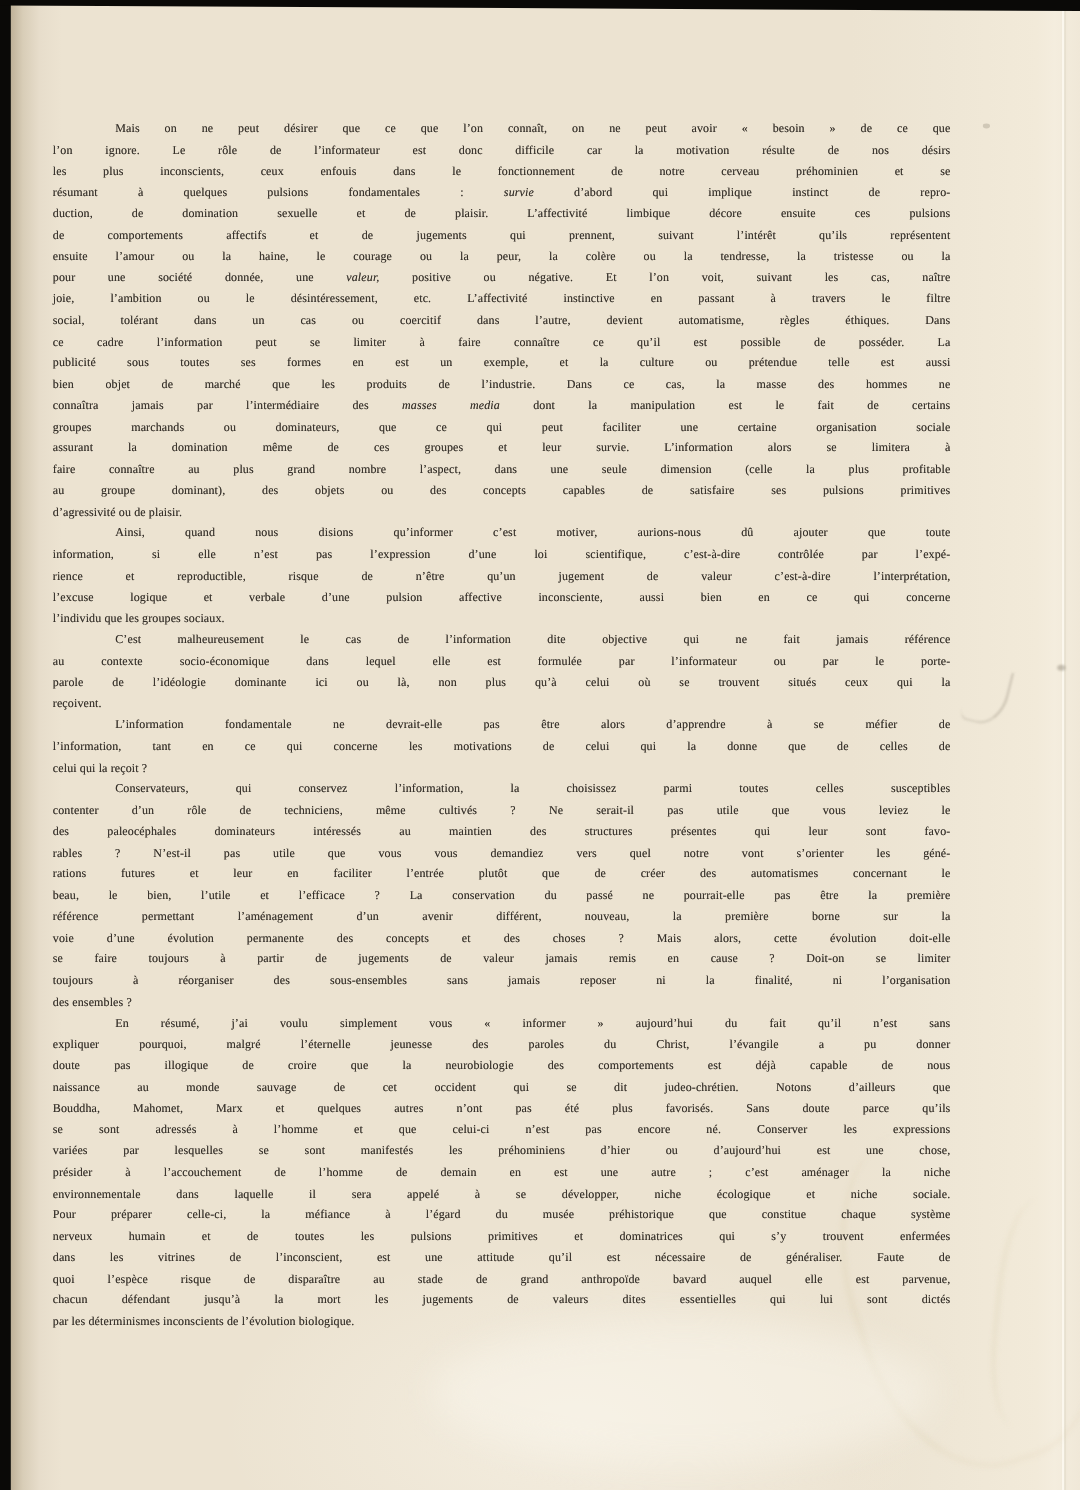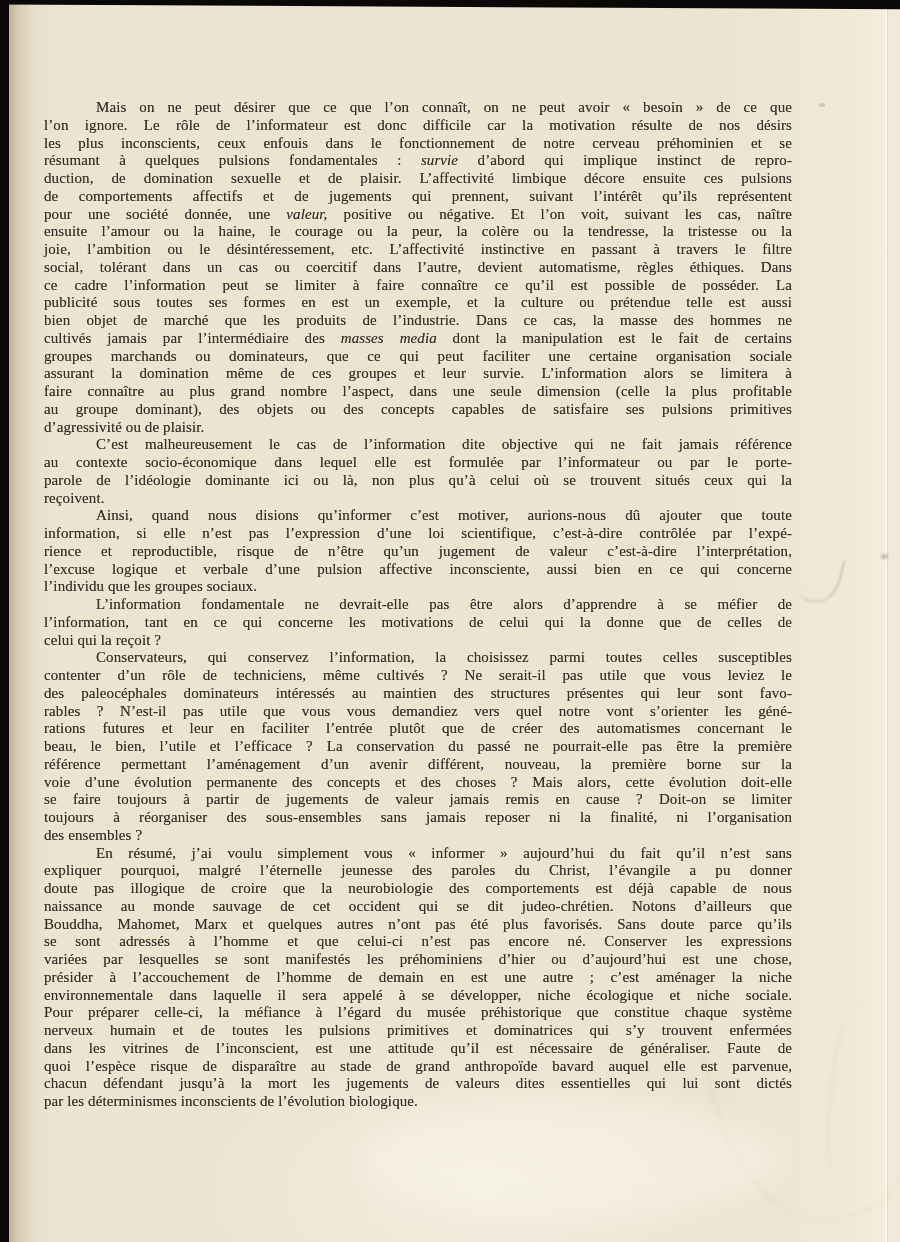--- a/index.html
+++ b/index.html
@@ -46,21 +46,21 @@
   }
   .stain-ghost2{
     left:820px;top:1000px;width:60px;height:190px;border-radius:40%;
     border-left:4px solid rgba(200,185,145,.16);transform:rotate(6deg);filter:blur(2px);
   }
   .stain-light{left:350px;top:1100px;width:420px;height:120px;border-radius:50%;
     background:rgba(250,246,235,.5);filter:blur(14px);}
   
   .text-block{
     position:absolute;left:35px;top:99px;width:748px;z-index:4;
-    font-size:15px;line-height:17.75px;color:#35302a;
+    font-size:10px;line-height:17.75px;color:#35302a;
     text-shadow:0 0 .45px rgba(55,48,38,.55);
     letter-spacing:.1px;
   }
   .para{margin:0;padding:0;}
   .line{text-align:justify;text-align-last:justify;white-space:normal;}
   .line.pfirst{text-indent:52px;}
   .line.plast{text-align-last:left;}
   .line i{font-style:italic;}
 </style>
 </head>
@@ -78,46 +78,46 @@
   <div class="stain stain-light"></div>
 
   <div class="text-block">
       <div class="para">
         <div class="line pfirst"><span>Mais on ne peut désirer que ce que l’on connaît, on ne peut avoir « besoin » de ce que</span></div>
         <div class="line"><span>l’on ignore. Le rôle de l’informateur est donc difficile car la motivation résulte de nos désirs</span></div>
         <div class="line"><span>les plus inconscients, ceux enfouis dans le fonctionnement de notre cerveau préhominien et se</span></div>
         <div class="line"><span>résumant à quelques pulsions fondamentales : </span><i>survie</i><span> d’abord qui implique instinct de repro-</span></div>
         <div class="line"><span>duction, de domination sexuelle et de plaisir. L’affectivité limbique décore ensuite ces pulsions</span></div>
         <div class="line"><span>de comportements affectifs et de jugements qui prennent, suivant l’intérêt qu’ils représentent</span></div>
+        <div class="line"><span>ensuite l’amour ou la haine, le courage ou la peur, la colère ou la tendresse, la tristesse ou la</span></div>
         <div class="line"><span>pour une société donnée, une </span><i>valeur,</i><span> positive ou négative. Et l’on voit, suivant les cas, naître</span></div>
-        <div class="line"><span>ensuite l’amour ou la haine, le courage ou la peur, la colère ou la tendresse, la tristesse ou la</span></div>
         <div class="line"><span>joie, l’ambition ou le désintéressement, etc. L’affectivité instinctive en passant à travers le filtre</span></div>
         <div class="line"><span>social, tolérant dans un cas ou coercitif dans l’autre, devient automatisme, règles éthiques. Dans</span></div>
         <div class="line"><span>ce cadre l’information peut se limiter à faire connaître ce qu’il est possible de posséder. La</span></div>
         <div class="line"><span>publicité sous toutes ses formes en est un exemple, et la culture ou prétendue telle est aussi</span></div>
         <div class="line"><span>bien objet de marché que les produits de l’industrie. Dans ce cas, la masse des hommes ne</span></div>
-        <div class="line"><span>cultivés jamais par l’intermédiaire des </span><i>masses media</i><span> dont la manipulation est le fait de certains</span></div>
+        <div class="line"><span>connaîtra jamais par l’intermédiaire des </span><i>masses media</i><span> dont la manipulation est le fait de certains</span></div>
         <div class="line"><span>groupes marchands ou dominateurs, que ce qui peut faciliter une certaine organisation sociale</span></div>
         <div class="line"><span>assurant la domination même de ces groupes et leur survie. L’information alors se limitera à</span></div>
         <div class="line"><span>faire connaître au plus grand nombre l’aspect, dans une seule dimension (celle la plus profitable</span></div>
         <div class="line"><span>au groupe dominant), des objets ou des concepts capables de satisfaire ses pulsions primitives</span></div>
         <div class="line plast"><span>d’agressivité ou de plaisir.</span></div>
       </div>
       <div class="para">
-        <div class="line pfirst"><span>C’est malheureusement le cas de l’information dite objective qui ne fait jamais référence</span></div>
-        <div class="line"><span>au contexte socio-économique dans lequel elle est formulée par l’informateur ou par le porte-</span></div>
-        <div class="line"><span>parole de l’idéologie dominante ici ou là, non plus qu’à celui où se trouvent situés ceux qui la</span></div>
-        <div class="line plast"><span>reçoivent.</span></div>
-      </div>
-      <div class="para">
         <div class="line pfirst"><span>Ainsi, quand nous disions qu’informer c’est motiver, aurions-nous dû ajouter que toute</span></div>
         <div class="line"><span>information, si elle n’est pas l’expression d’une loi scientifique, c’est-à-dire contrôlée par l’expé-</span></div>
         <div class="line"><span>rience et reproductible, risque de n’être qu’un jugement de valeur c’est-à-dire l’interprétation,</span></div>
         <div class="line"><span>l’excuse logique et verbale d’une pulsion affective inconsciente, aussi bien en ce qui concerne</span></div>
         <div class="line plast"><span>l’individu que les groupes sociaux.</span></div>
+      </div>
+      <div class="para">
+        <div class="line pfirst"><span>C’est malheureusement le cas de l’information dite objective qui ne fait jamais référence</span></div>
+        <div class="line"><span>au contexte socio-économique dans lequel elle est formulée par l’informateur ou par le porte-</span></div>
+        <div class="line"><span>parole de l’idéologie dominante ici ou là, non plus qu’à celui où se trouvent situés ceux qui la</span></div>
+        <div class="line plast"><span>reçoivent.</span></div>
       </div>
       <div class="para">
         <div class="line pfirst"><span>L’information fondamentale ne devrait-elle pas être alors d’apprendre à se méfier de</span></div>
         <div class="line"><span>l’information, tant en ce qui concerne les motivations de celui qui la donne que de celles de</span></div>
         <div class="line plast"><span>celui qui la reçoit ?</span></div>
       </div>
       <div class="para">
         <div class="line pfirst"><span>Conservateurs, qui conservez l’information, la choisissez parmi toutes celles susceptibles</span></div>
         <div class="line"><span>contenter d’un rôle de techniciens, même cultivés ? Ne serait-il pas utile que vous leviez le</span></div>
         <div class="line"><span>des paleocéphales dominateurs intéressés au maintien des structures présentes qui leur sont favo-</span></div>

